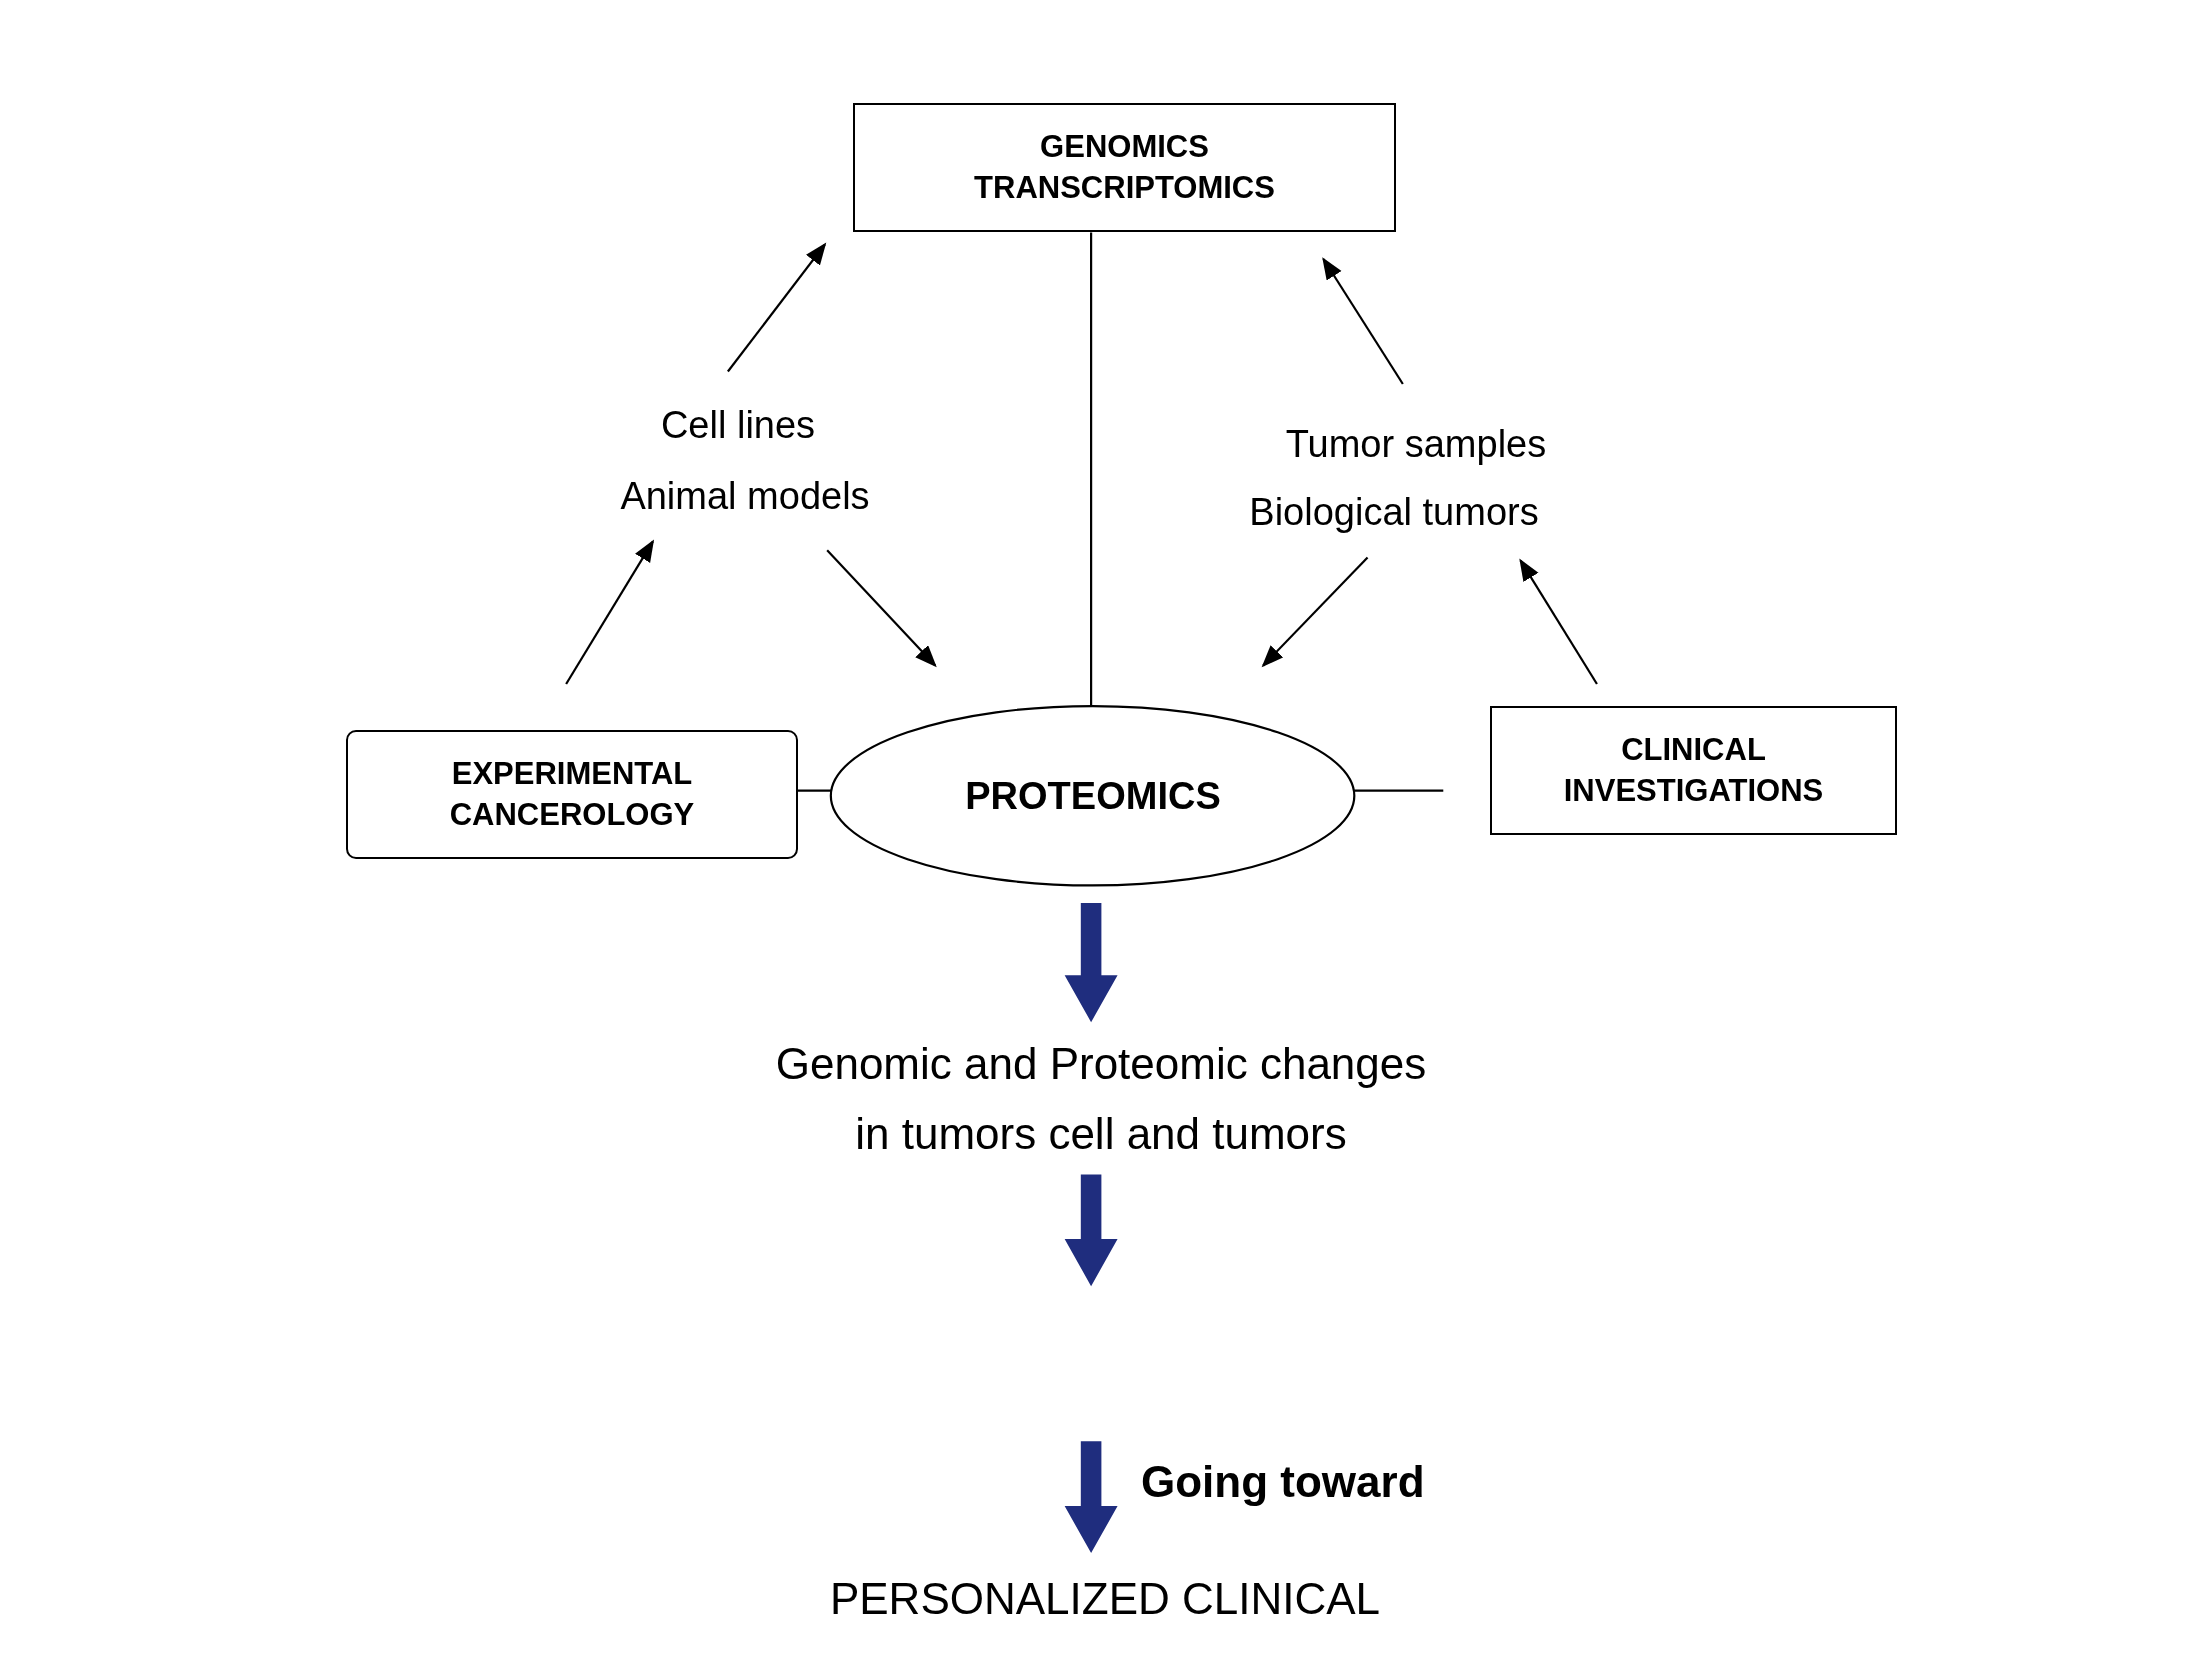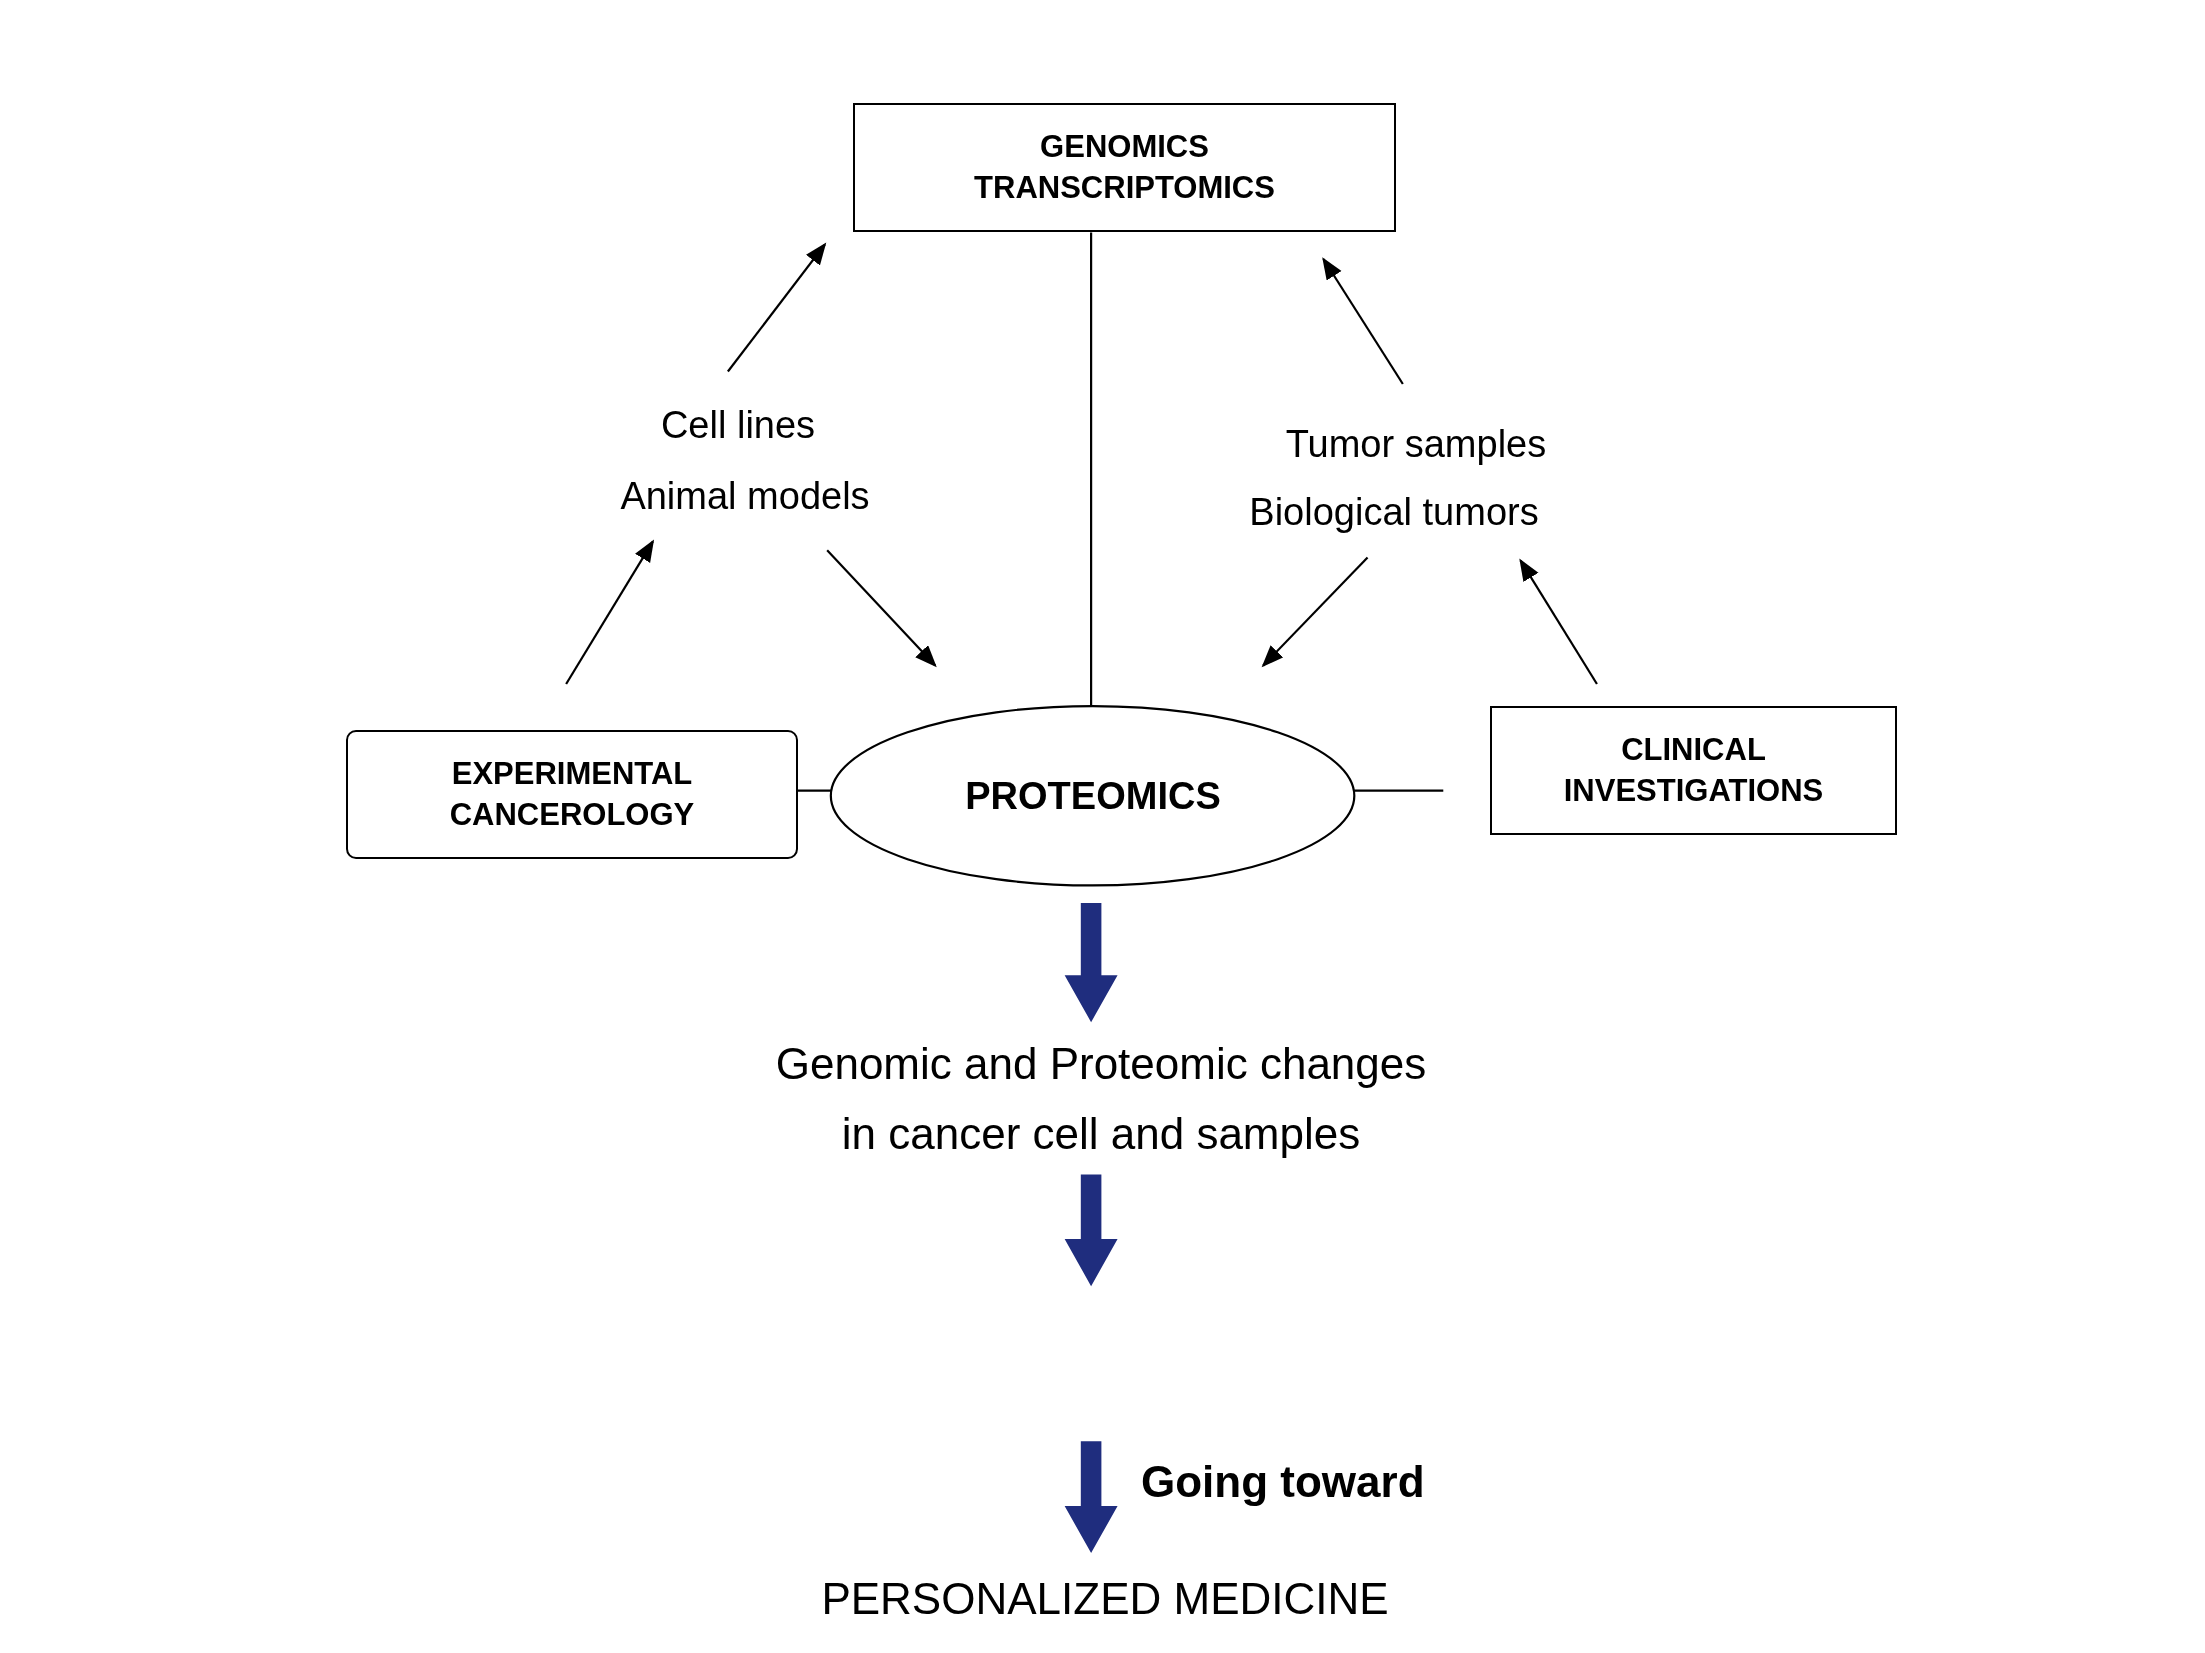--- a/index.html
+++ b/index.html
@@ -116,22 +116,22 @@
 
   <div class="ellipse-label">PROTEOMICS</div>
 
   <div class="side-label" style="left:738px; top:404px;">Cell lines</div>
   <div class="side-label" style="left:745px; top:475px;">Animal models</div>
   <div class="side-label" style="left:1416px; top:423px;">Tumor samples</div>
   <div class="side-label" style="left:1394px; top:491px;">Biological tumors</div>
 
   <div class="flow-text" style="left:1101px; top:1029px;">
     <span class="flow-line">Genomic and Proteomic changes</span>
-    <span class="flow-line">in cancer cell and samples</span>
+    <span class="flow-line">in tumors cell and tumors</span>
   </div>
 
 
   <div class="going-toward" style="left:1141px; top:1457px;font-weight:bold;">Going toward</div>
 
-  <div class="flow-text" style="left:1105px; top:1574px;">PERSONALIZED MEDICINE</div>
+  <div class="flow-text" style="left:1105px; top:1574px;">PERSONALIZED CLINICAL</div>
 
 </div>
 
 
 </body></html>

